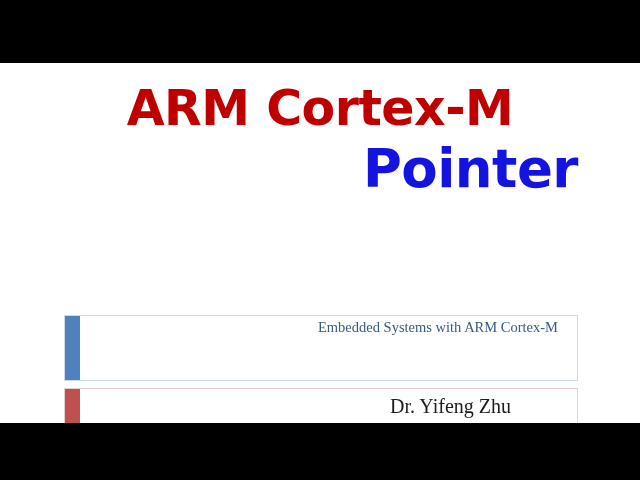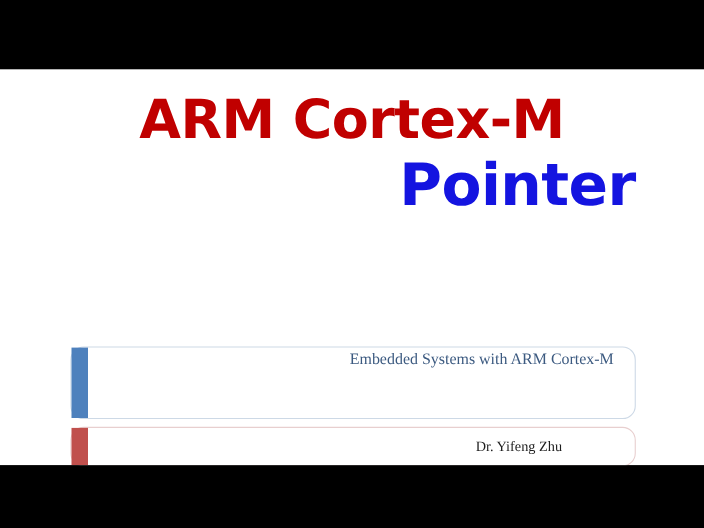--- a/index.html
+++ b/index.html
@@ -71,21 +71,20 @@
     letter-spacing: -0.5px;
     white-space: nowrap;
   }
 
   
   .cite-box {
     position: absolute;
     display: flex;
     background: #ffffff;
     box-sizing: border-box;
-    border-radius: 12px;
   }
 
   #book-box {
     left: 64px;
     top: 252px;
     width: 514px;
     height: 66px;
     border: 1px solid #cdd9e6;
   }
   #author-box {
@@ -114,21 +113,21 @@
   #book-text {
     color: #3c5a80;
     font-size: 14.5px;
     line-height: 21.5px;
     padding: 1px 19px 0 6px;
   }
   #book-text div { white-space: nowrap; }
 
   #author-text {
     color: #1d1d1d;
-    font-size: 13px;
+    font-size: 20px;
     line-height: 34px;
     padding: 0 66px 0 6px;
     white-space: nowrap;
     text-align: right;
   }
 </style>
 </head>
 <body>
 
 <div id="stage">

